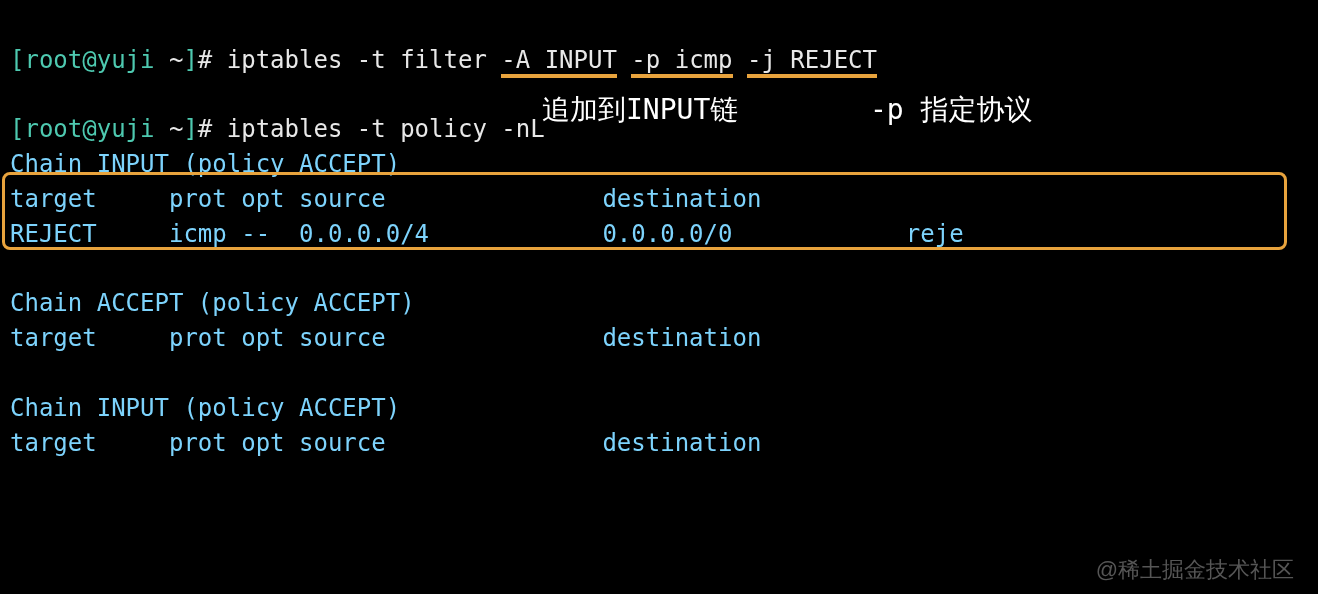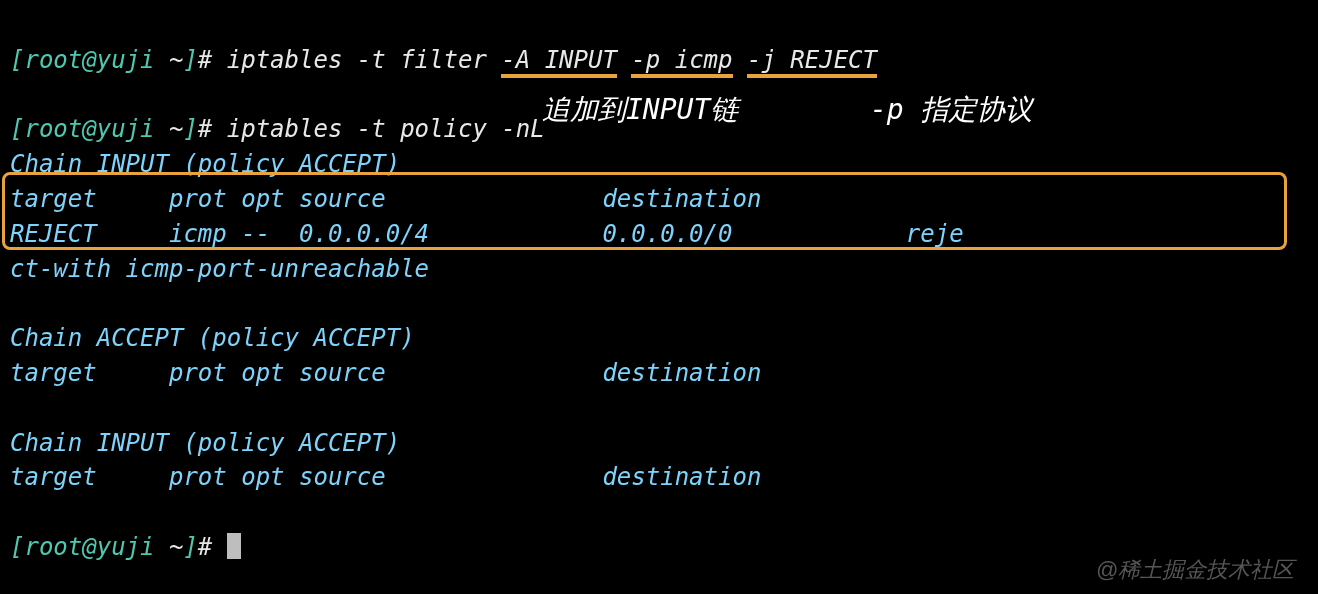--- a/index.html
+++ b/index.html
@@ -1,15 +1,15 @@
 <!DOCTYPE html>
 <html><head>
   <meta charset="utf-8">
   <style>
-    * { margin: 0; padding: 0; box-sizing: border-box; font-style: italic; }
+    * { margin: 0; padding: 0; box-sizing: border-box; }
     body {
       background: #000;
       font-family: 'DejaVu Sans Mono', 'Courier New', monospace;
       font-size: 24px;
       color: #e8e8e8;
       width: 1318px;
       height: 594px;
       overflow: hidden;
       position: relative;
       padding: 8px 10px;
@@ -66,34 +66,31 @@
 
   <span class="line">
 <span class="teal">[</span><span class="teal">root@yuji</span><span class="white"> ~</span><span class="teal">]</span><span class="white"># </span><span class="white">iptables -t filter </span><span class="white underline-orange">-A INPUT</span><span class="white"> </span><span class="white underline-orange">-p icmp</span><span class="white"> </span><span class="white underline-orange">-j REJECT</span></span>
 
   <span class="line">
 <span class="teal">[</span><span class="teal">root@yuji</span><span class="white"> ~</span><span class="teal">]</span><span class="white"># </span><span class="white">iptables -t policy -nL</span></span>
 
   <span class="line gray">Chain INPUT (policy ACCEPT)</span>
   <span class="line gray">target     prot opt source               destination</span>
   <span class="line gray">REJECT     icmp --  0.0.0.0/4            0.0.0.0/0            reje</span>
-  <span class="line gray">ct-with icmp-port-unreachable</span>
 
   <span class="line"> </span>
 
   <span class="line gray">Chain ACCEPT (policy ACCEPT)</span>
   <span class="line gray">target     prot opt source               destination</span>
 
   <span class="line"> </span>
 
   <span class="line gray">Chain INPUT (policy ACCEPT)</span>
   <span class="line gray">target     prot opt source               destination</span>
 
-  <span class="line">
-<span class="teal">[</span><span class="teal">root@yuji</span><span class="white"> ~</span><span class="teal">]</span><span class="white"># </span><span class="cursor-block"></span></span>
 
 </div>
 
 <div class="annotation anno1">追加到INPUT链</div>
 <div class="annotation anno2">-p 指定协议</div>
 
 <div class="highlight-box"></div>
 
 <div class="watermark">@稀土掘金技术社区</div>
 

